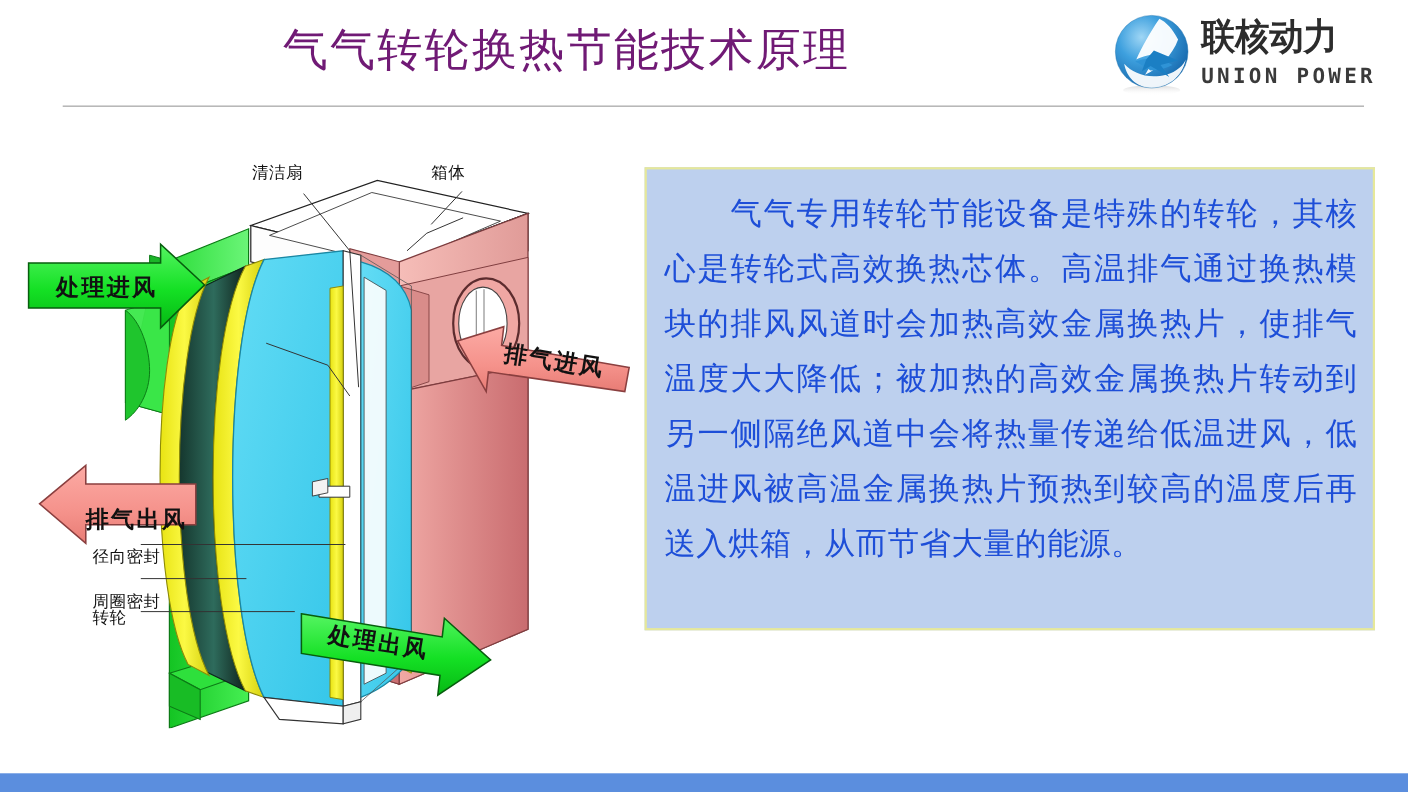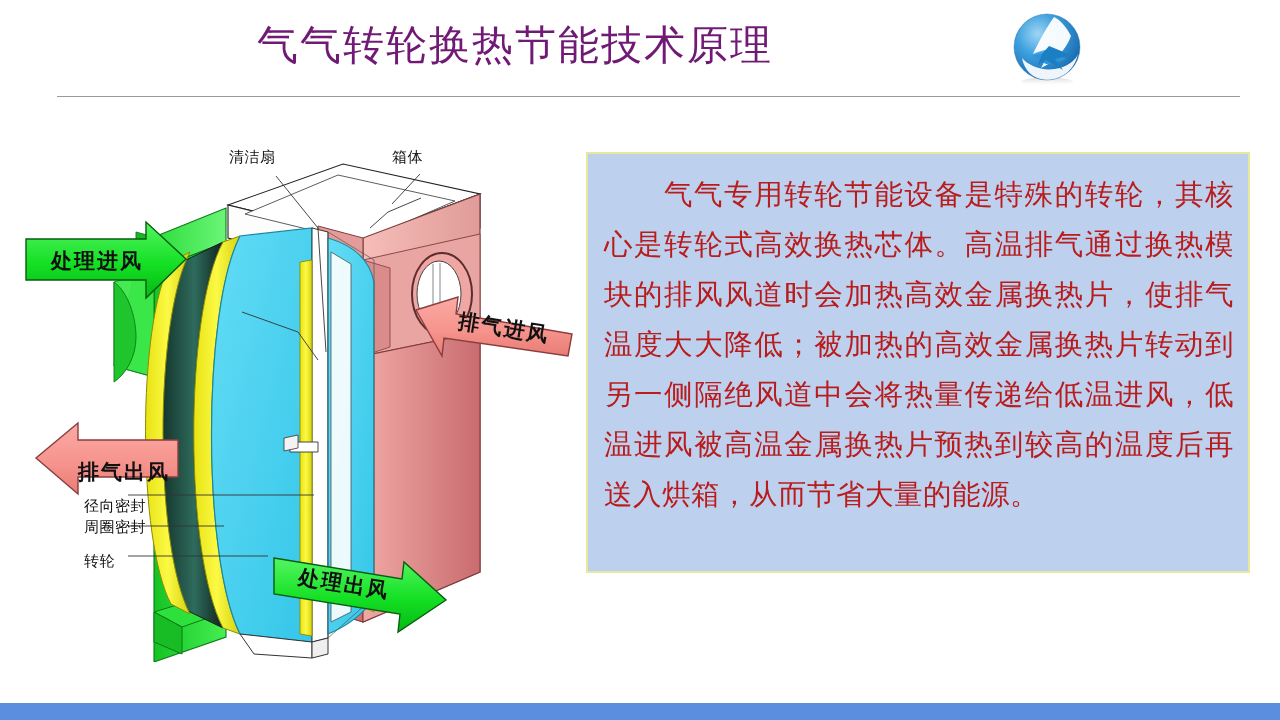--- a/index.html
+++ b/index.html
@@ -48,21 +48,21 @@
   
   .text-panel{
     position:absolute;left:586px;top:152px;width:664px;height:421px;
     background:#bdd0ee;
     border:2px solid #e6e89a;
     box-sizing:border-box;
   }
   .text-panel p{
     margin:0;
     padding:16px 14px 0 16px;
-    color:#b91c1c;
+    color:#1d4ed8;
     font-size:28.5px;
     line-height:50px;
     text-indent:60px;
     text-align:justify;
     font-family:"DejaVu Sans","Liberation Sans",sans-serif;
     letter-spacing:0.5px;
   }
 
   
   .diagram{
@@ -119,20 +119,24 @@
           </defs>
           <ellipse cx="39" cy="72" rx="26" ry="4.5" fill="url(#gshadow)"></ellipse>
           <circle cx="39" cy="37" r="33" fill="url(#gsphere)"></circle>
           <path d="M14 48 C22 57 36 62 52 58 C62 55 68 49 70 44 C66 62 51 71 37 70 C25 69 16 60 14 48 Z" fill="#ffffff" opacity="0.93"></path>
           <path d="M46 7 C37 20 30 33 25 44 C31 41 39 39 47 39 C41 45 36 52 33 58 C46 52 58 40 63 26 C58 16 52 10 46 7 Z" fill="#ffffff" opacity="0.95"></path>
           <path d="M24 46 C34 42 47 42 58 49 C52 52 45 54 38 54 C33 51 28 48 24 46 Z" fill="#2f93d6"></path>
           <path d="M41 36 L63 45 L47 49 L55 60 L38 50 L30 55 L34 44 Z" fill="#1b7fc4"></path>
           <circle cx="39" cy="37" r="33" fill="none" stroke="#1a6fae" stroke-width="0.8" opacity="0.5"></circle>
         </svg>
       </div>
+      <div class="logo-text">
+        <div class="logo-cn">联核动力</div>
+        <div class="logo-en">UNION POWER</div>
+      </div>
     </div>
   </div>
 
   <div class="diagram">
     <svg width="562" height="520" viewBox="0 0 562 520">
       <defs>
         <linearGradient id="greenFace" x1="0" y1="0" x2="1" y2="0">
           <stop offset="0%" stop-color="#14c423"></stop>
           <stop offset="100%" stop-color="#46ef53"></stop>
         </linearGradient>
@@ -264,21 +268,21 @@
         <path d="M256 416 L384 437 L386 420 L428 458 L380 490 L382 472 L256 452 Z" fill="url(#grnArrow)" stroke="#075e0e" stroke-width="1.4"></path>
       </g>
     </svg>
 
     <div class="lbl" style="left:211px;top:6px;">清洁扇</div>
 
     <div class="lbl" style="left:374px;top:6px;font-family:Liberation Mono, monospace;">箱体</div>
 
     <div class="lbl" style="left:66px;top:355px;">径向密封</div>
 
-    <div class="lbl" style="left:66px;top:376px;">周圈密封</div>
+    <div class="lbl" style="left:66px;top:396px;">周圈密封</div>
 
     <div class="lbl" style="left:66px;top:410px;">转轮</div>
 
     <div class="arrow-txt" style="left:33px;top:105px;">处理进风</div>
 
     <div class="arrow-txt" style="left:440px;top:172px;transform:rotate(9deg);">排气进风</div>
 
     <div class="arrow-txt" style="left:60px;top:304px;margin-top:12px;">排气出风</div>
 
     <div class="arrow-txt" style="left:280px;top:428px;transform:rotate(9deg);">处理出风</div>

